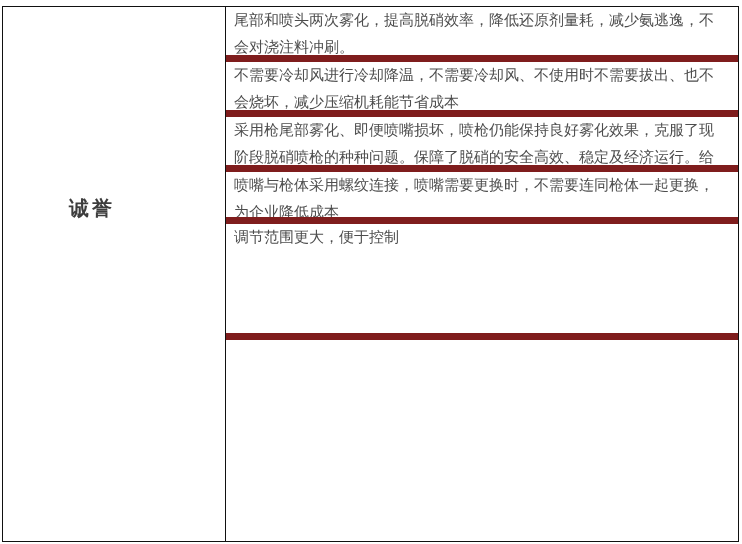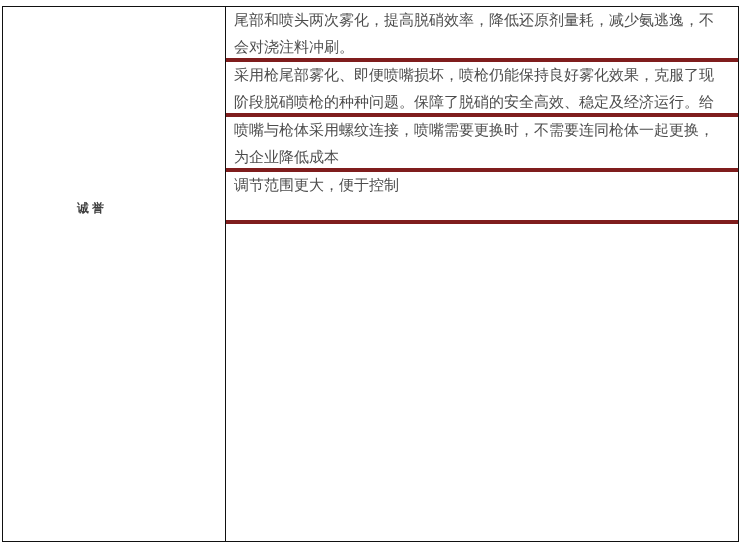--- a/index.html
+++ b/index.html
@@ -27,35 +27,35 @@
   .brand-cell {
     width: 223px;
     box-sizing: border-box;
     border-right: 1px solid #111111;
     padding-top: 187px;
     padding-right: 44px;
     text-align: center;
     flex-shrink: 0;
   }
   .brand-name {
-    font-size: 12px;
+    font-size: 20px;
     font-weight: bold;
     color: #3d3d3d;
     letter-spacing: 3px;
     line-height: 28px;
   }
   .features-col {
     flex: 1;
     display: flex;
     flex-direction: column;
     min-width: 0;
   }
   .feature-row {
     box-sizing: border-box;
-    border-bottom: 4px solid #7f1d1d;
+    border-bottom: 7px solid #7f1d1d;
     padding: 0 10px 0 8px;
     overflow: hidden;
   }
   .feature-row:nth-child(1) { height: 55px; }
   .feature-row:nth-child(2) { height: 55px; }
   .feature-row:nth-child(3) { height: 55px; }
   .feature-row:nth-child(4) { height: 52px; }
   .feature-row:nth-child(5) { height: 116px; }
   .feature-row:nth-child(6) { height: 85px; text-decoration: underline; }
   .feature-row:nth-child(7) { height: 90px; }
@@ -72,20 +72,23 @@
 
 <div class="table">
   <div class="brand-cell">
     <span class="brand-name">诚誉</span>
   </div>
   <div class="features-col">
     <div class="feature-row">
       <span class="feature-text">尾部和喷头两次雾化，提高脱硝效率，降低还原剂量耗，减少氨逃逸，不会对浇注料冲刷。</span>
     </div>
     <div class="feature-row">
+      <span class="feature-text">不需要冷却风进行冷却降温，不需要冷却风、不使用时不需要拔出、也不会烧坏，减少压缩机耗能节省成本</span>
+    </div>
+    <div class="feature-row">
       <span class="feature-text">采用枪尾部雾化、即便喷嘴损坏，喷枪仍能保持良好雾化效果，克服了现阶段脱硝喷枪的种种问题。保障了脱硝的安全高效、稳定及经济运行。给企业大大节省了成本。</span>
     </div>
     <div class="feature-row">
       <span class="feature-text">喷嘴与枪体采用螺纹连接，喷嘴需要更换时，不需要连同枪体一起更换，为企业降低成本</span>
     </div>
     <div class="feature-row">
       <span class="feature-text">调节范围更大，便于控制</span>
     </div>
   </div>
 </div>

